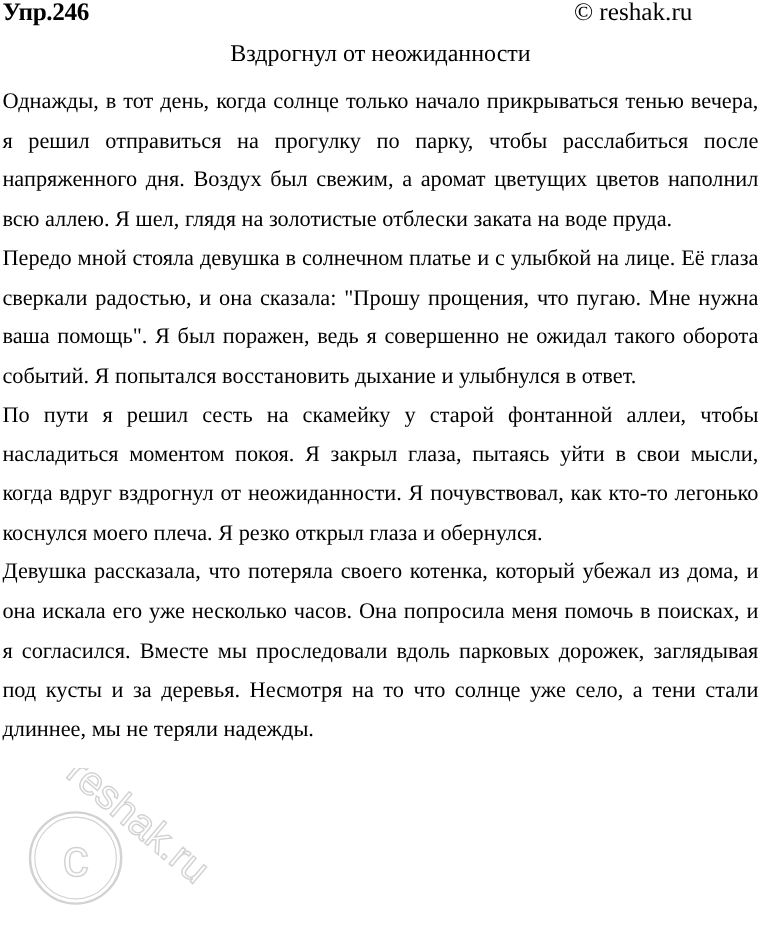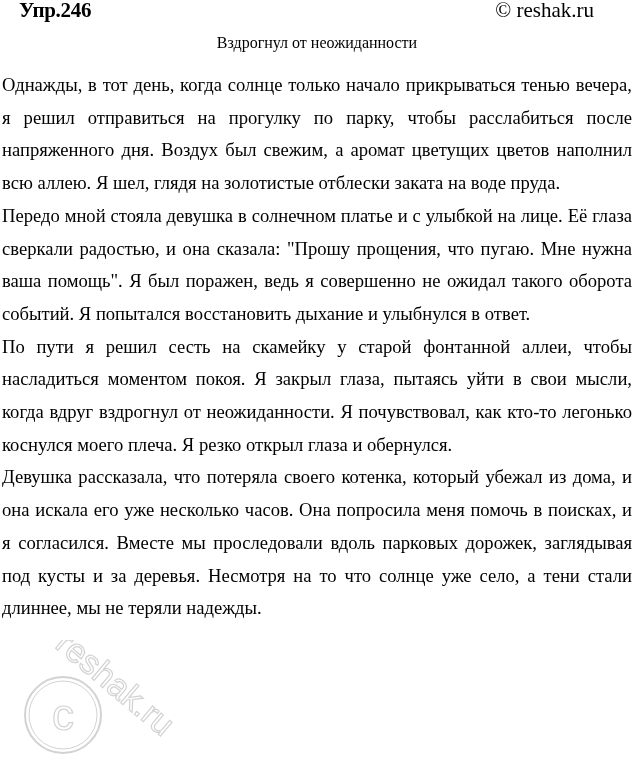--- a/index.html
+++ b/index.html
@@ -11,21 +11,21 @@
       width: 634px;
       height: 772px;
       position: relative;
       overflow: hidden;
       font-family: "Liberation Serif", "DejaVu Serif", serif;
       color: #000000;
     }
     .header {
       position: absolute;
       top: 0;
-      left: 17px;
+      left: 0;
       width: 579px;
       height: 24px;
     }
     .ex-number {
       position: absolute;
       left: 2px;
       top: -2px;
       font-size: 21px;
       font-weight: bold;
       letter-spacing: -0.3px;
@@ -35,21 +35,21 @@
       right: 2px;
       top: -2px;
       font-size: 21px;
     }
     .title {
       position: absolute;
       top: 34px;
       left: 0;
       width: 634px;
       text-align: center;
-      font-size: 16px;
+      font-size: 20px;
     }
     .body-text {
       position: absolute;
       top: 69px;
       left: 2px;
       width: 630px;
       font-size: 18.6px;
       line-height: 32.7px;
     }
     .paragraph {

